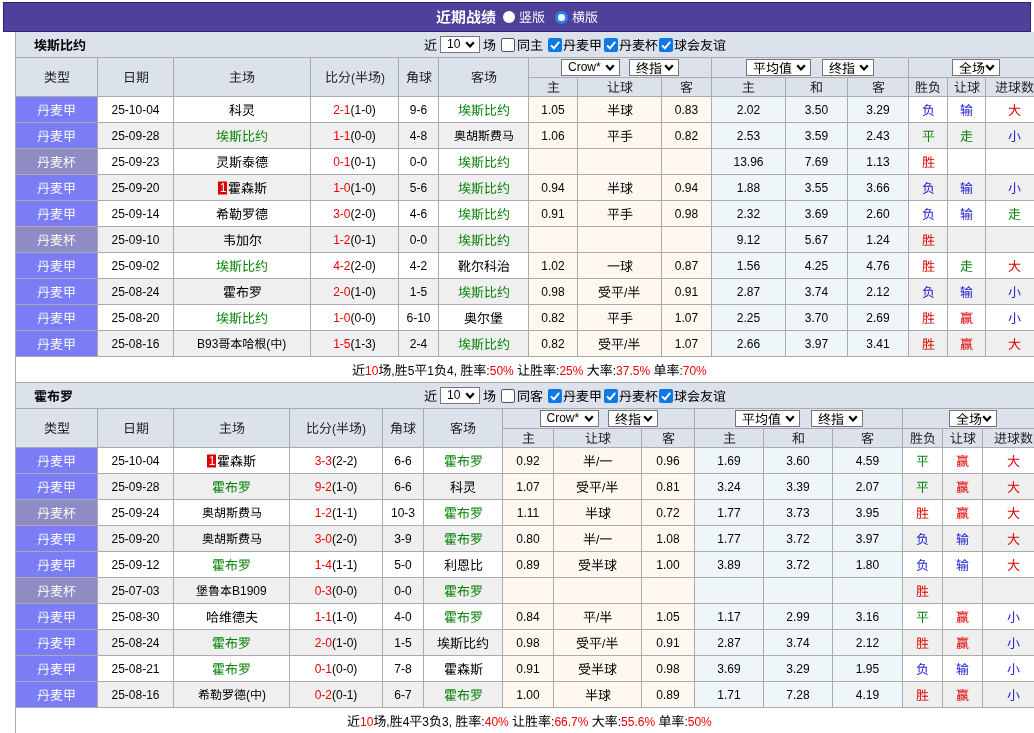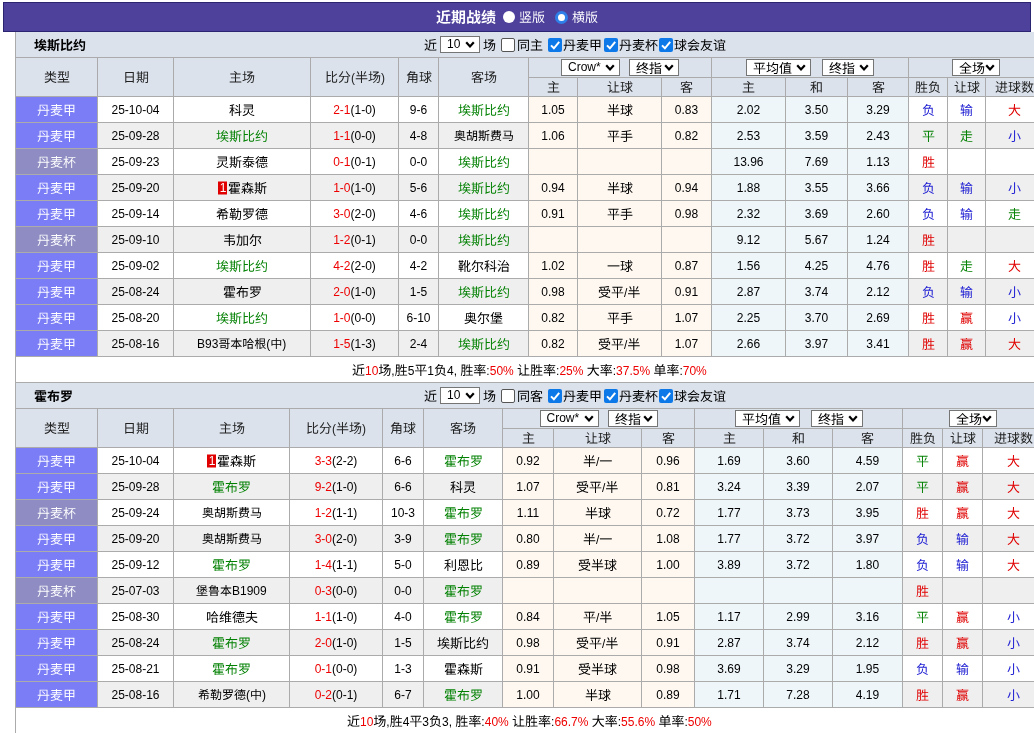--- a/index.html
+++ b/index.html
@@ -1931,21 +1931,21 @@
         <td>
           <div class="c">
             <svg class="t" width="39" height="18">
               <use href="#gbi" transform="translate(0 13.94) scale(0.065)" fill="#008000"></use>
               <use href="#gbt" transform="translate(13 13.94) scale(0.065)" fill="#008000"></use>
               <use href="#gbm" transform="translate(26 13.94) scale(0.065)" fill="#008000"></use>
             </svg>
           </div>
         </td>
         <td class="lat"><span class="sr">0-1</span><span class="sb">(0-0)</span></td>
-        <td class="lat">1-3</td>
+        <td class="lat">7-8</td>
         <td>
           <div class="c">
             <svg class="t" width="39" height="18">
               <use href="#gbi" transform="translate(0 13.94) scale(0.065)" fill="#000000"></use>
               <use href="#gbj" transform="translate(13 13.94) scale(0.065)" fill="#000000"></use>
               <use href="#gav" transform="translate(26 13.94) scale(0.065)" fill="#000000"></use>
             </svg>
           </div>
         </td>
         <td class="cr lat">0.91</td>

